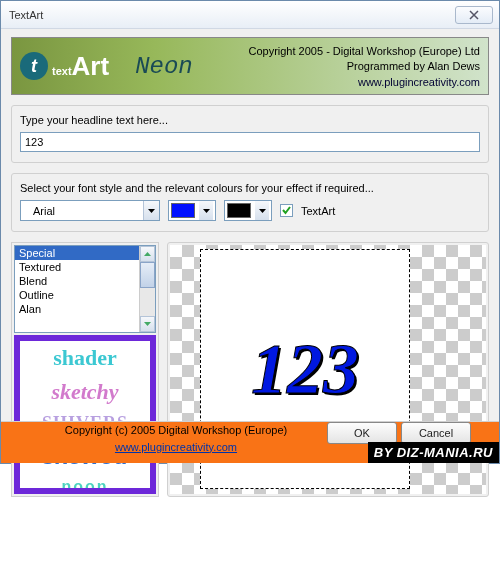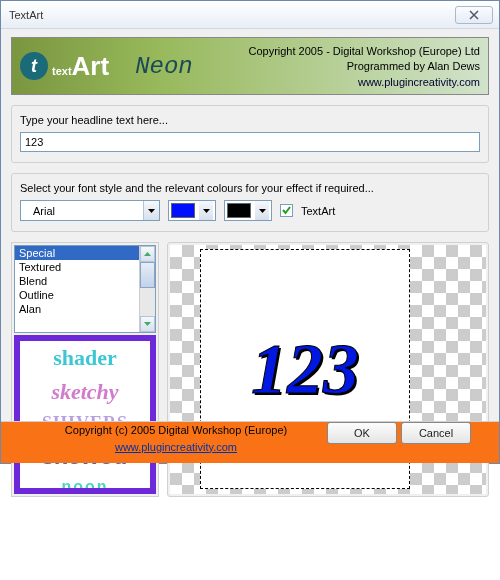--- a/index.html
+++ b/index.html
@@ -168,13 +168,14 @@
 
   <div class="footer">
     <div class="footer-left">
       <div>Copyright (c) 2005 Digital Workshop (Europe)</div>
       <a>www.plugincreativity.com</a>
     </div>
     <button class="btn">OK</button>
     <button class="btn">Cancel</button>
   </div>
 
+  <div class="watermark">BY DIZ-MANIA.RU</div>
 </div>
 
 </body></html>

